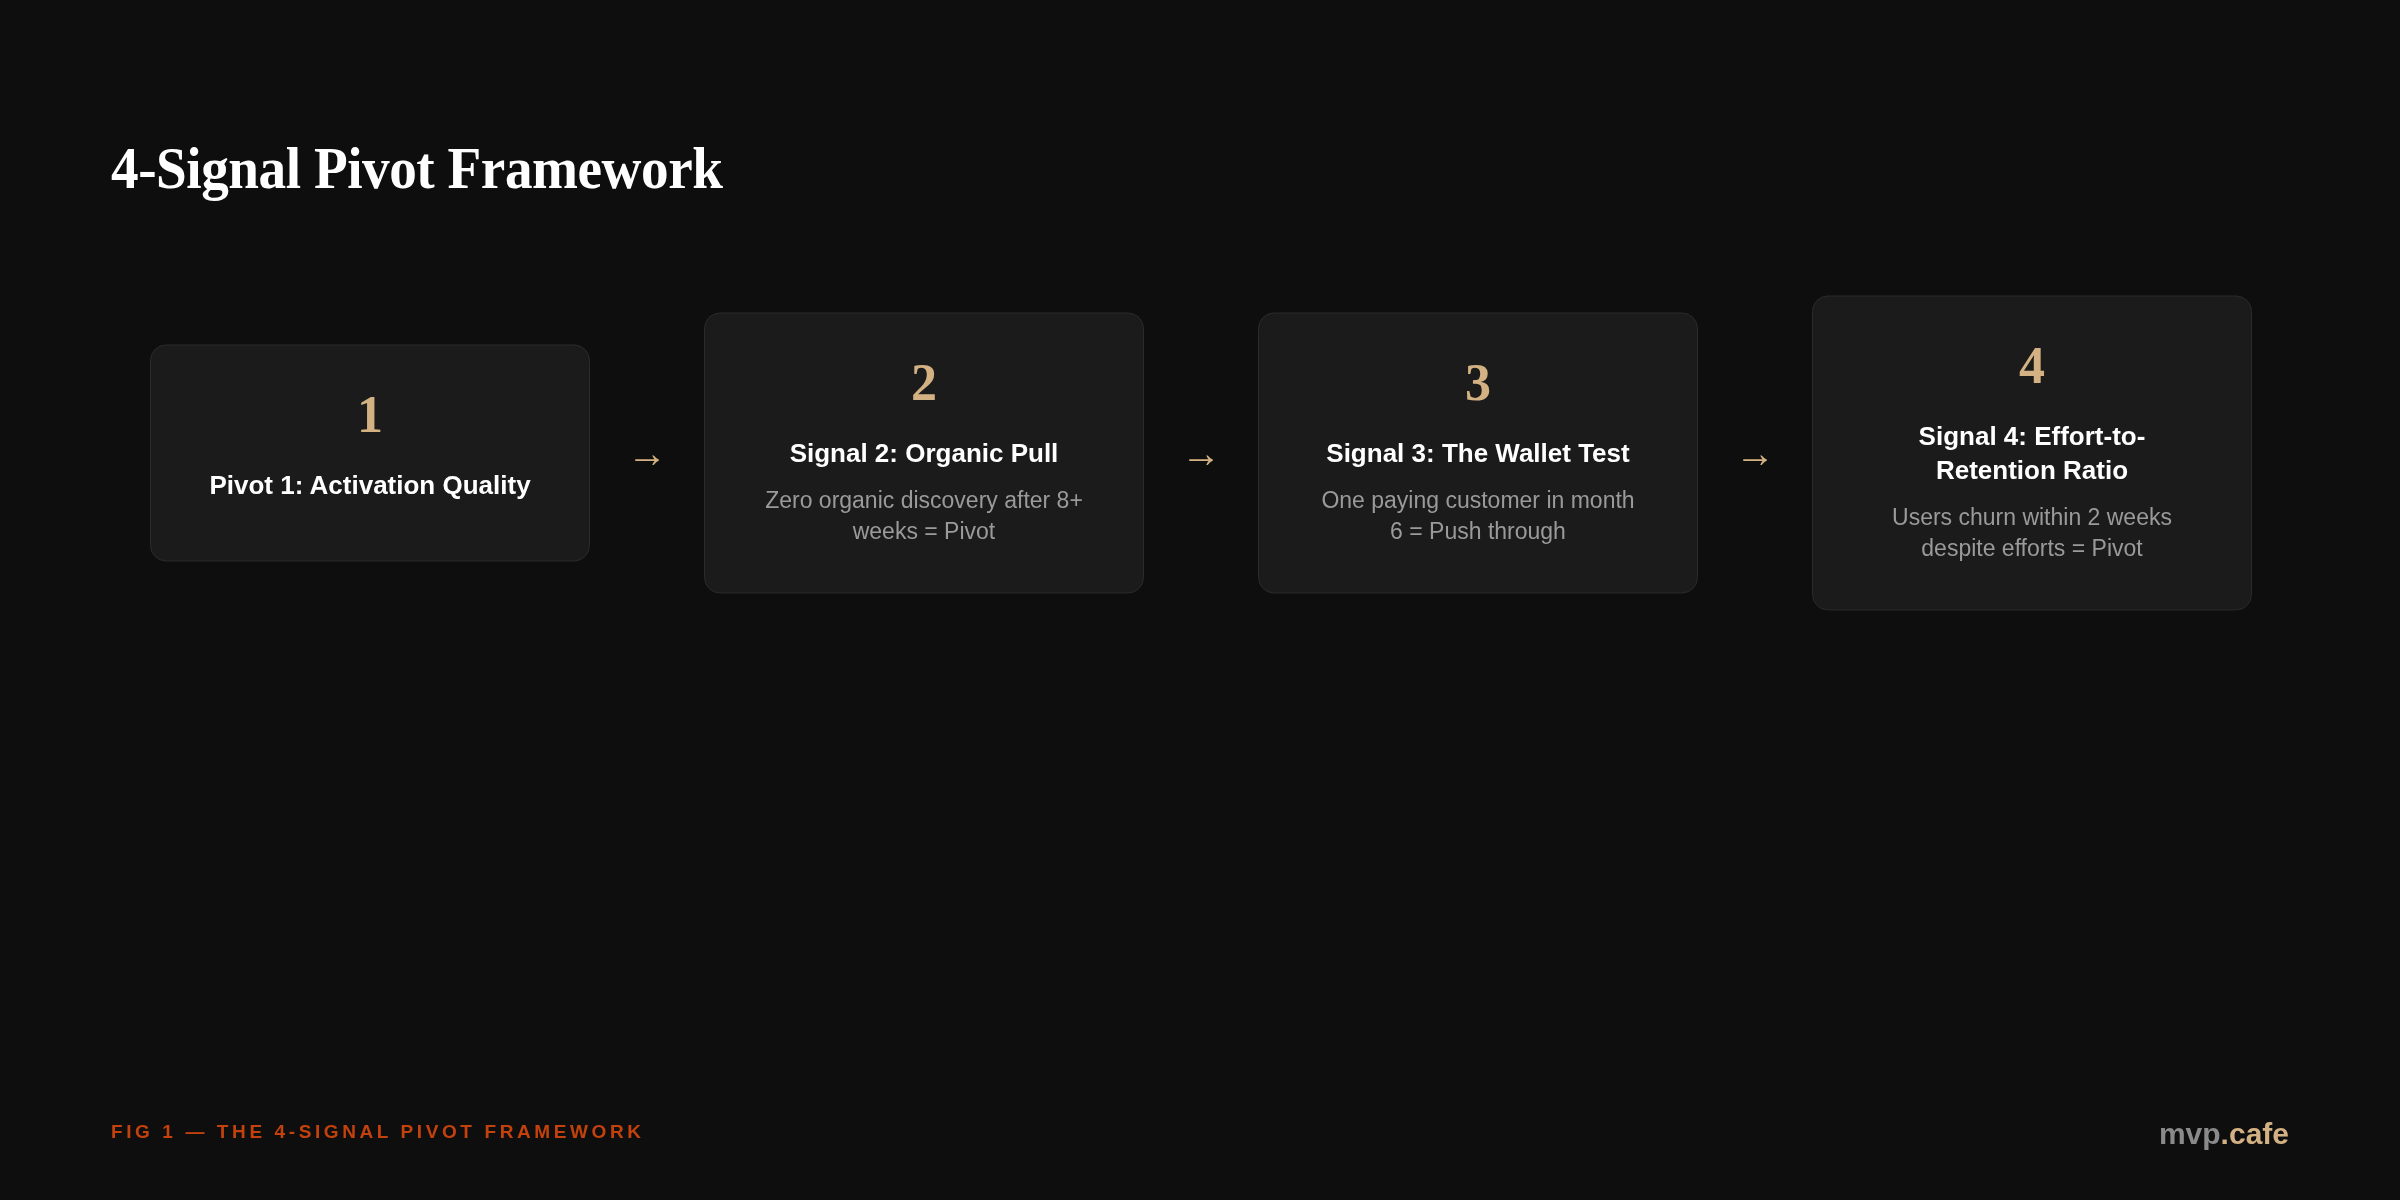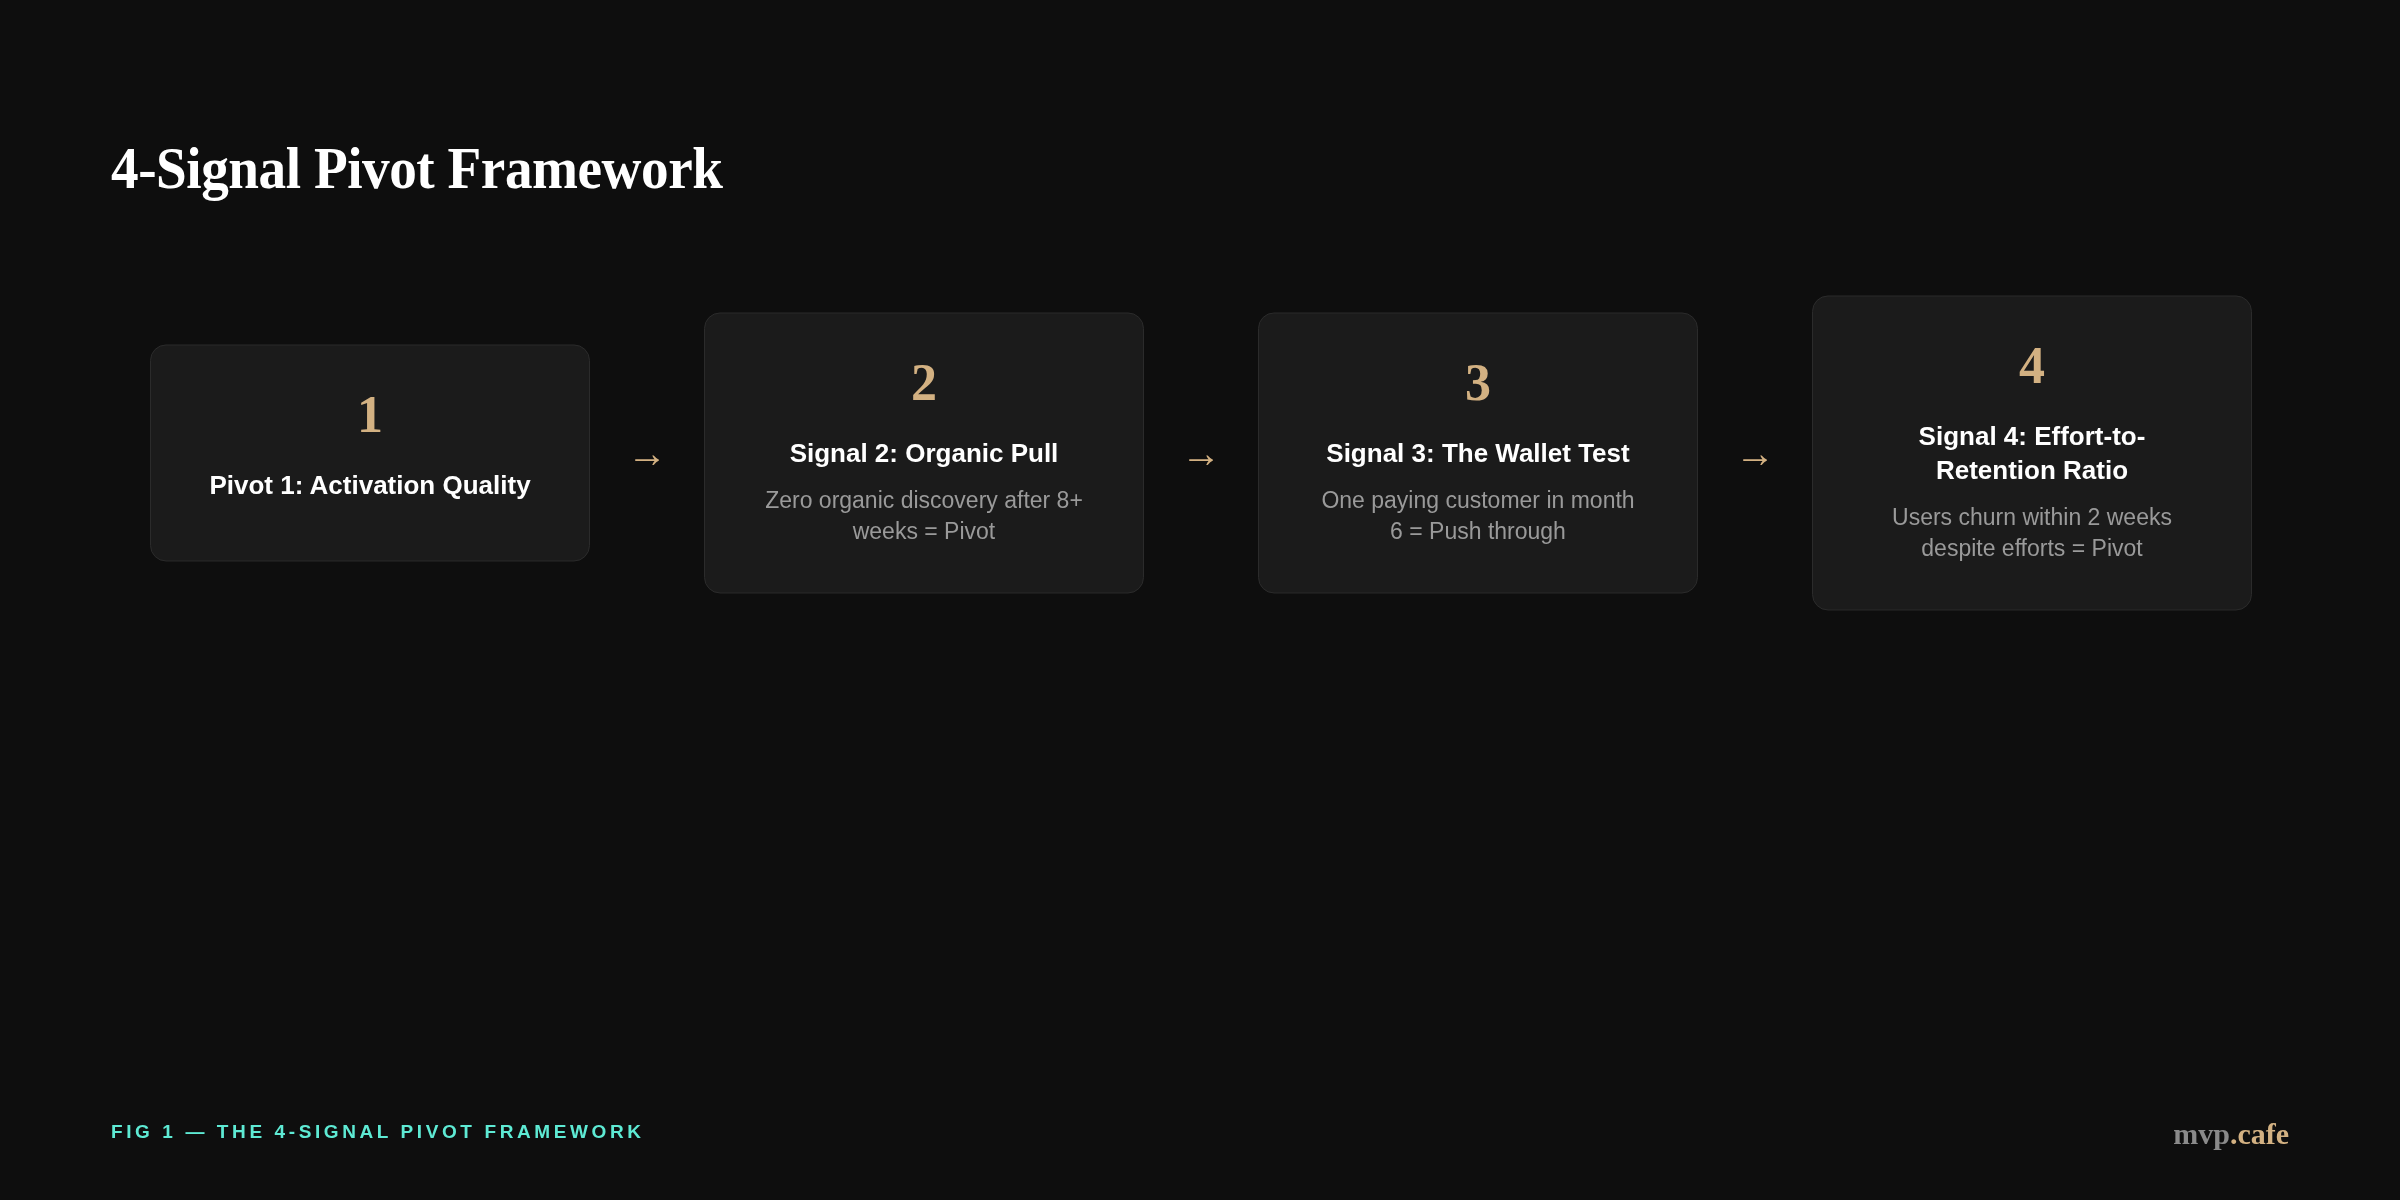--- a/index.html
+++ b/index.html
@@ -119,29 +119,29 @@
 
   
   .footer-caption {
     position: absolute;
     left: 111px;
     top: 1121px;
     font-family: "Liberation Sans", sans-serif;
     font-size: 19px;
     font-weight: 700;
     letter-spacing: 3.6px;
-    color: #5eead4;
+    color: #c2410c;
     white-space: nowrap;
   }
 
   .brand {
     position: absolute;
     right: 111px;
     top: 1117px;
-    font-family: Liberation Serif, serif;
+    font-family: Liberation Sans, sans-serif;
     font-size: 30px;
     font-weight: 700;
     white-space: nowrap;
   }
   .brand .brand-mvp { color: #8a8a8a; }
   .brand .brand-cafe { color: #d3b182; }
 </style>
 </head>
 <body>
 

